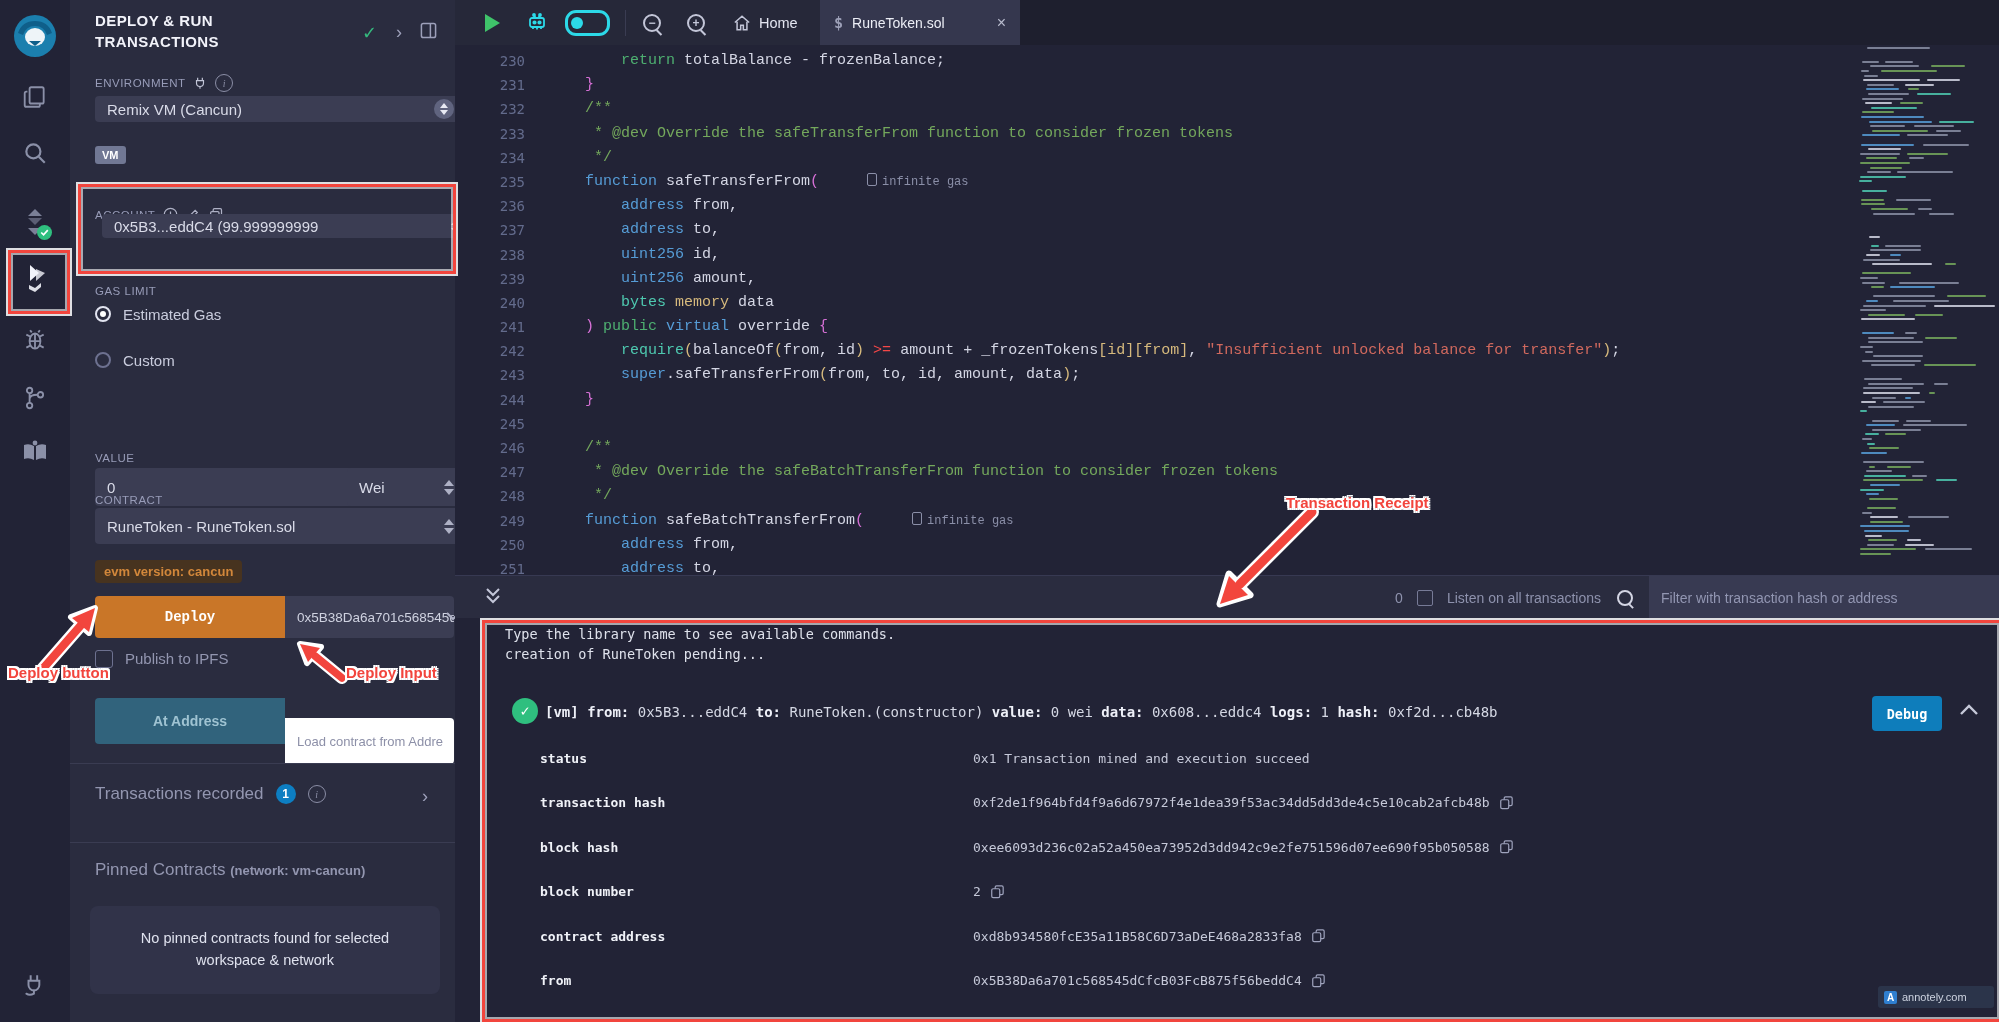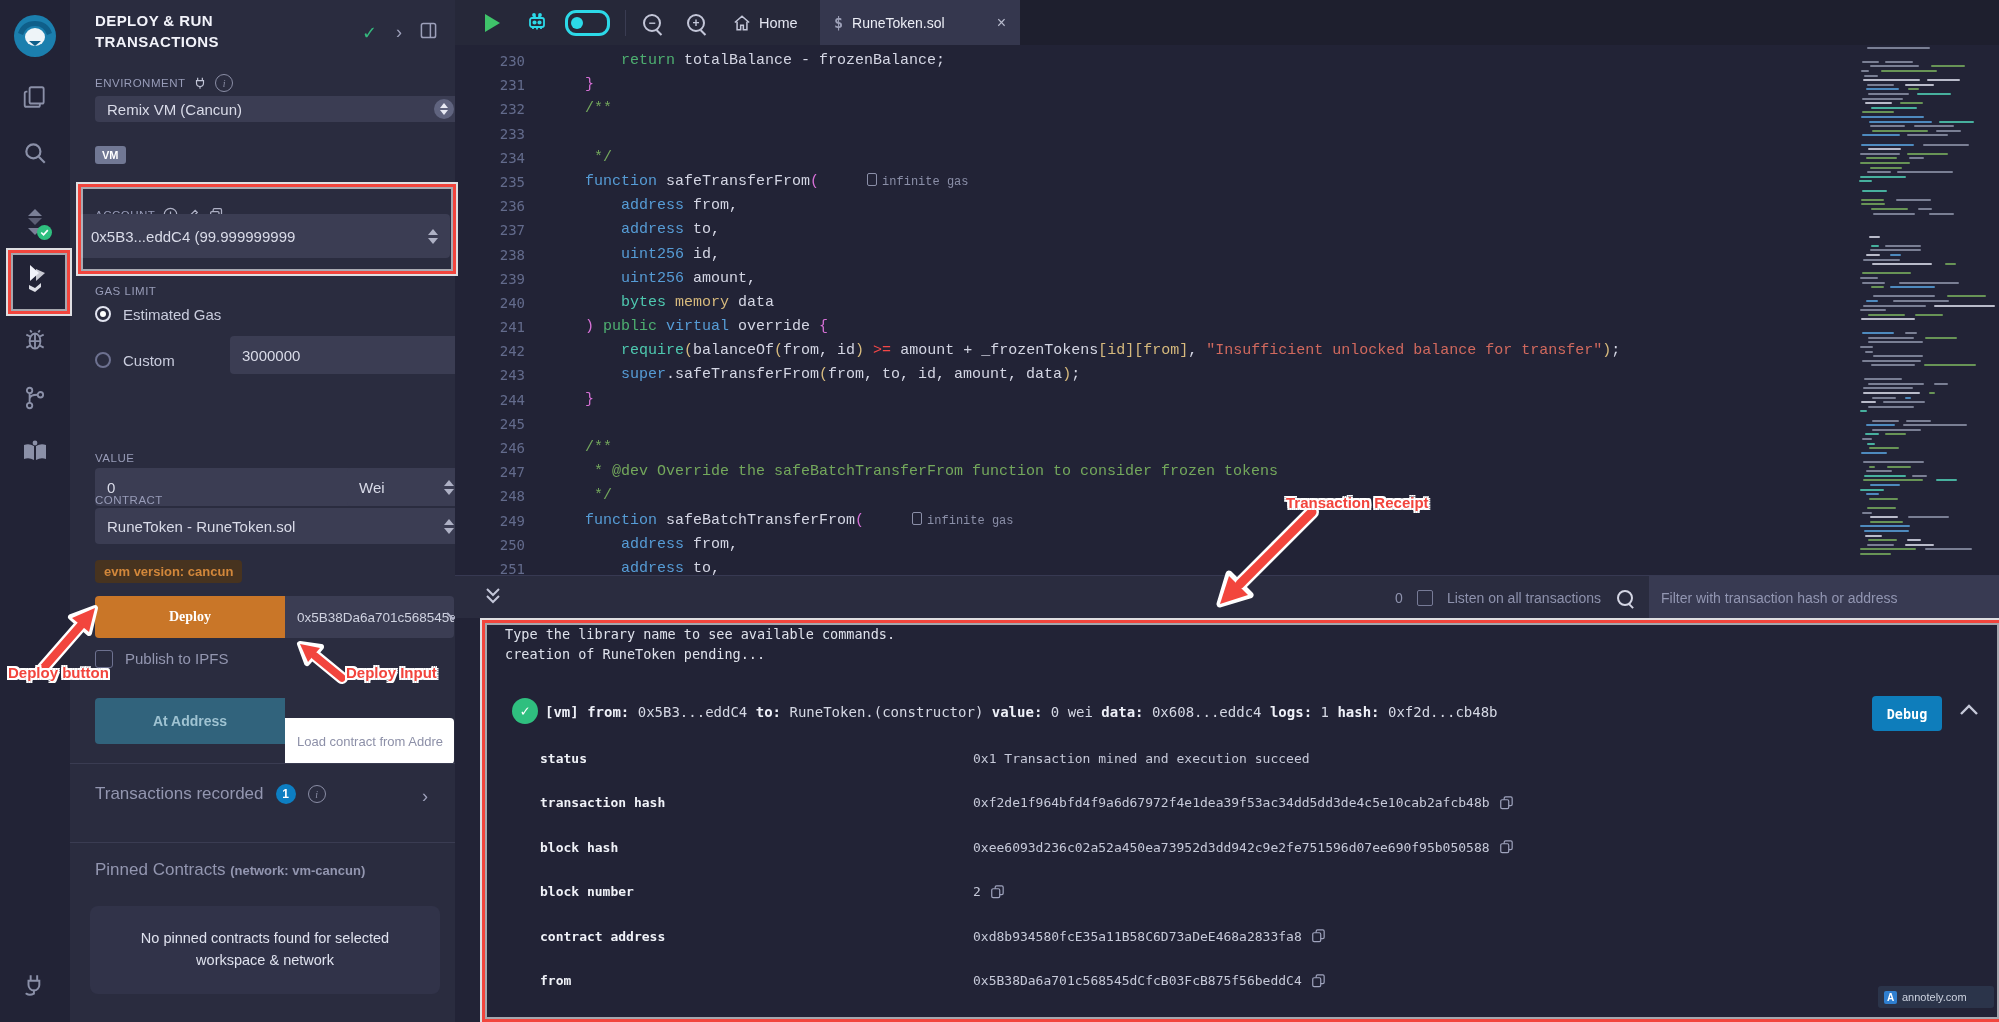--- a/index.html
+++ b/index.html
@@ -27,21 +27,21 @@
   .circle-caret .dn{border-top:5px solid #e8eaf4;}
   .vm-badge{position:absolute;left:25px;top:146px;background:#717894;color:#fff;font-size:11px;font-weight:bold;
             border-radius:3px;padding:3px 7px;}
   .radio{width:16px;height:16px;border-radius:50%;border:2px solid #6d7190;display:inline-block;box-sizing:border-box;}
   .radio.sel{border-color:#e2e4f0;position:relative;}
   .radio.sel:after{content:"";position:absolute;left:3px;top:3px;width:6px;height:6px;border-radius:50%;background:#fff;}
   .radio-row{position:absolute;display:flex;align-items:flex-start;gap:12px;font-size:15px;color:#c9ccdd;}
   .evm-badge{position:absolute;left:25px;top:560px;background:#47331f;color:#d2873b;font-weight:bold;
              font-size:13px;border-radius:4px;padding:4px 9px;}
   .deploy-btn{position:absolute;left:25px;top:596px;width:190px;height:42px;background:#c97628;border:none;
-              border-radius:4px 0 0 4px;color:#fff;font-weight:bold;font-size:14px;font-family:Liberation Serif, serif;}
+              border-radius:4px 0 0 4px;color:#fff;font-weight:bold;font-size:14px;font-family:Liberation Mono, monospace;}
   .deploy-input{position:absolute;left:215px;top:596px;width:157px;height:42px;background:#3b3d53;
                 border-radius:0 4px 4px 0;color:#cfd2e0;font-size:13.5px;display:flex;align-items:center;
                 padding:0 0 0 12px;overflow:hidden;white-space:nowrap;}
   .chk{width:18px;height:18px;border:1.5px solid #6d7190;border-radius:3px;background:transparent;box-sizing:border-box;}
   .ataddr-btn{position:absolute;left:25px;top:698px;width:190px;height:46px;background:#31637c;border:none;
               border-radius:4px 0 0 4px;color:#9fc3d2;font-weight:bold;font-size:14px;font-family:inherit;}
   .ataddr-input{position:absolute;left:215px;top:718px;width:157px;height:46px;background:#ffffff;border-radius:0 4px 4px 0;
                 color:#8d90a8;font-size:13px;display:flex;align-items:center;padding:0 0 0 12px;overflow:hidden;white-space:nowrap;}
   .divider{position:absolute;left:0;width:385px;height:1px;background:#3a3c52;}
   .tx-header{position:absolute;left:25px;top:784px;font-size:17px;color:#9396b0;display:flex;align-items:center;gap:12px;}
@@ -232,41 +232,38 @@
           <path d="M9 5.5 v7 M5.5 9 h7"></path>
         </svg>
       <svg class="ic" width="15" height="15" viewBox="0 0 18 18" fill="none" stroke="#aeb1c5" stroke-width="1.5">
           <path d="M3 15 h12 M3 12 l8 -8 2.5 2.5 -8 8 H3 z"></path>
         </svg>
       <svg class="ic" width="15" height="15" viewBox="0 0 18 18" fill="none" stroke="#aeb1c5" stroke-width="1.5">
           <rect x="5" y="2" width="10" height="11" rx="1.5"></rect>
           <rect x="2" y="5.5" width="10" height="11" rx="1.5" fill="#2a2c3f"></rect>
         </svg>
     </div>
-    <div class="select" style="left:9px;top:214px;width:347px;height:44px">
+    <div class="select" style="left:32px;top:214px;width:347px;height:24px">
       <span>0x5B3...eddC4 (99.999999999</span>
       <span class="carets">
           <i class="up"></i>
           <i class="dn"></i>
         </span>
     </div>
 
     <div class="sec-label" style="left:25px;top:285px">
         <span>GAS LIMIT</span>
       </div>
     <div class="radio-row" style="left:25px;top:306px">
       <span class="radio sel"></span>
         <span>Estimated Gas</span>
     </div>
     <div class="radio-row" style="left:25px;top:352px">
       <span class="radio"></span>
         <span>Custom</span>
-    </div>
-    <div class="inputbox" style="left:160px;top:336px;width:212px;height:38px">
-      <span>3000000</span>
     </div>
 
     <div class="sec-label" style="left:25px;top:452px">
         <span>VALUE</span>
       </div>
     <div class="inputbox" style="left:25px;top:468px;width:242px;height:38px">
       <span>0</span>
     </div>
     <div class="select" style="left:277px;top:468px;width:95px;height:38px">
       <span>Wei</span>
@@ -354,21 +351,21 @@
         <span>RuneToken.sol</span>
         <span class="x">×</span>
       </div>
     </div>
 
     <div class="editor">
       <div id="code-lines">
           <div class="code-line"><span class="ln">230</span><span class="src"><span class="tk-g">        return </span><span class="tk-d">totalBalance - frozenBalance;</span></span></div>
           <div class="code-line"><span class="ln">231</span><span class="src"><span class="tk-p">    }</span></span></div>
           <div class="code-line"><span class="ln">232</span><span class="src"><span class="tk-c">    /**</span></span></div>
-          <div class="code-line"><span class="ln">233</span></div>
+          <div class="code-line"><span class="ln">233</span><span class="src"><span class="tk-c">     * @dev Override the safeTransferFrom function to consider frozen tokens</span></span></div>
           <div class="code-line"><span class="ln">234</span><span class="src"><span class="tk-c">     */</span></span></div>
           <div class="code-line"><span class="ln">235</span><span class="src"><span class="tk-k">    function </span><span class="tk-d">safeTransferFrom</span><span class="tk-p">(</span><span class="gas-dec"><span class="gas-ic"></span>infinite gas</span></span></div>
           <div class="code-line"><span class="ln">236</span><span class="src"><span class="tk-k">        address </span><span class="tk-d">from,</span></span></div>
           <div class="code-line"><span class="ln">237</span><span class="src"><span class="tk-k">        address </span><span class="tk-d">to,</span></span></div>
           <div class="code-line"><span class="ln">238</span><span class="src"><span class="tk-k">        uint256 </span><span class="tk-d">id,</span></span></div>
           <div class="code-line"><span class="ln">239</span><span class="src"><span class="tk-k">        uint256 </span><span class="tk-d">amount,</span></span></div>
           <div class="code-line"><span class="ln">240</span><span class="src"><span class="tk-t">        bytes </span><span class="tk-y">memory </span><span class="tk-d">data</span></span></div>
           <div class="code-line"><span class="ln">241</span><span class="src"><span class="tk-p">    ) </span><span class="tk-g">public </span><span class="tk-k">virtual </span><span class="tk-d">override </span><span class="tk-p">{</span></span></div>
           <div class="code-line"><span class="ln">242</span><span class="src"><span class="tk-t">        require</span><span class="tk-u">(</span><span class="tk-d">balanceOf</span><span class="tk-u">(</span><span class="tk-d">from, id</span><span class="tk-u">)</span><span class="tk-o"> &gt;= </span><span class="tk-d">amount + _frozenTokens</span><span class="tk-u">[id][from]</span><span class="tk-d">, </span><span class="tk-s">"Insufficient unlocked balance for transfer"</span><span class="tk-u">)</span><span class="tk-d">;</span></span></div>
           <div class="code-line"><span class="ln">243</span><span class="src"><span class="tk-k">        super</span><span class="tk-d">.safeTransferFrom</span><span class="tk-u">(</span><span class="tk-d">from, to, id, amount, data</span><span class="tk-u">)</span><span class="tk-d">;</span></span></div>

